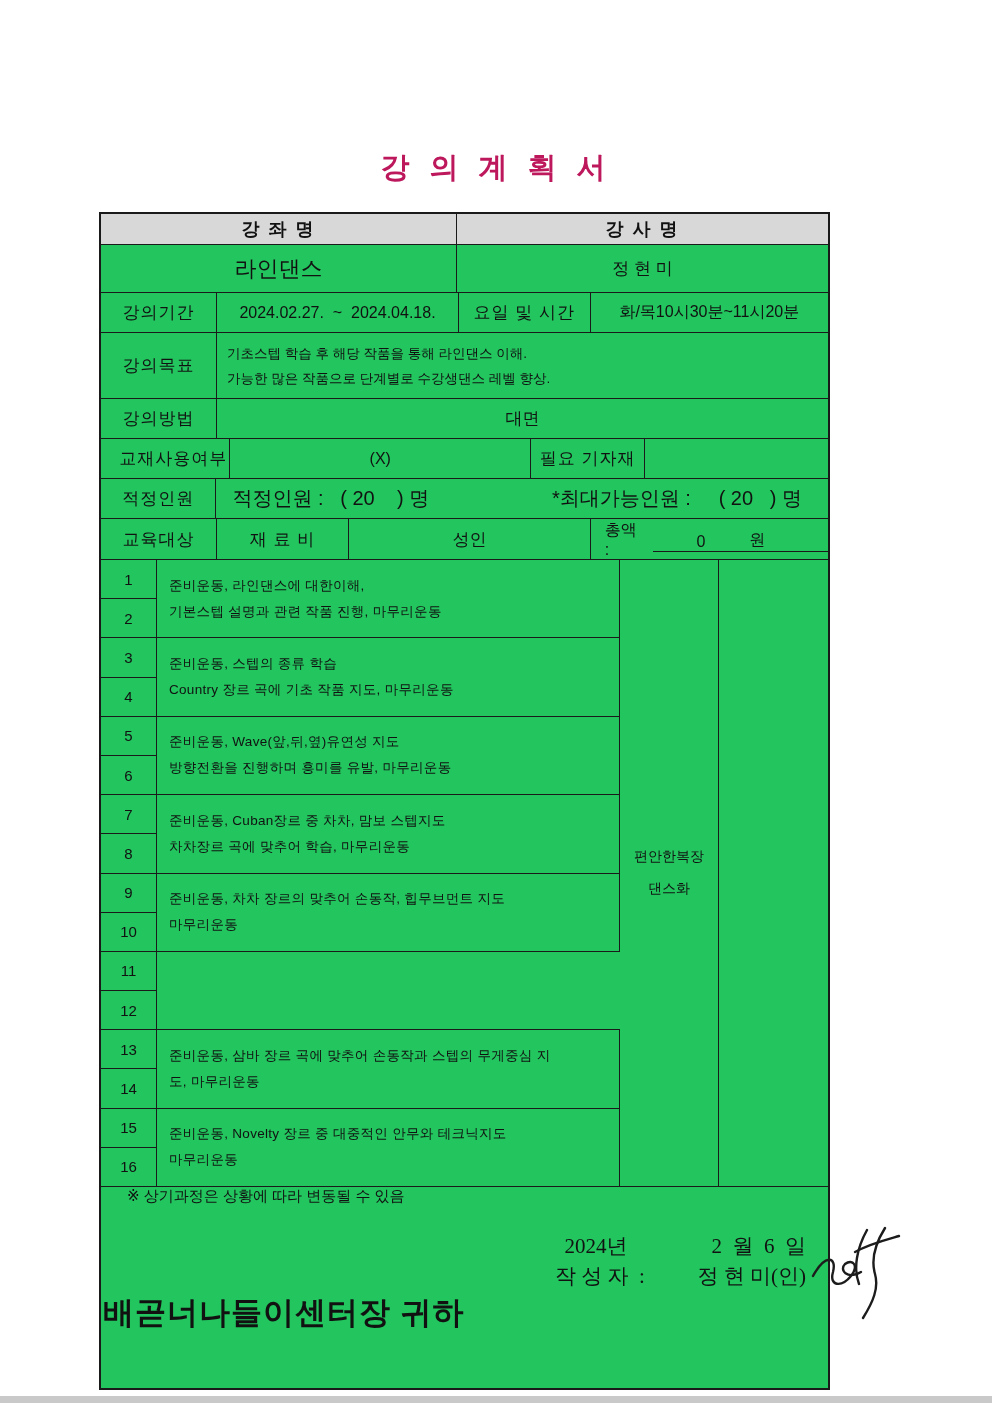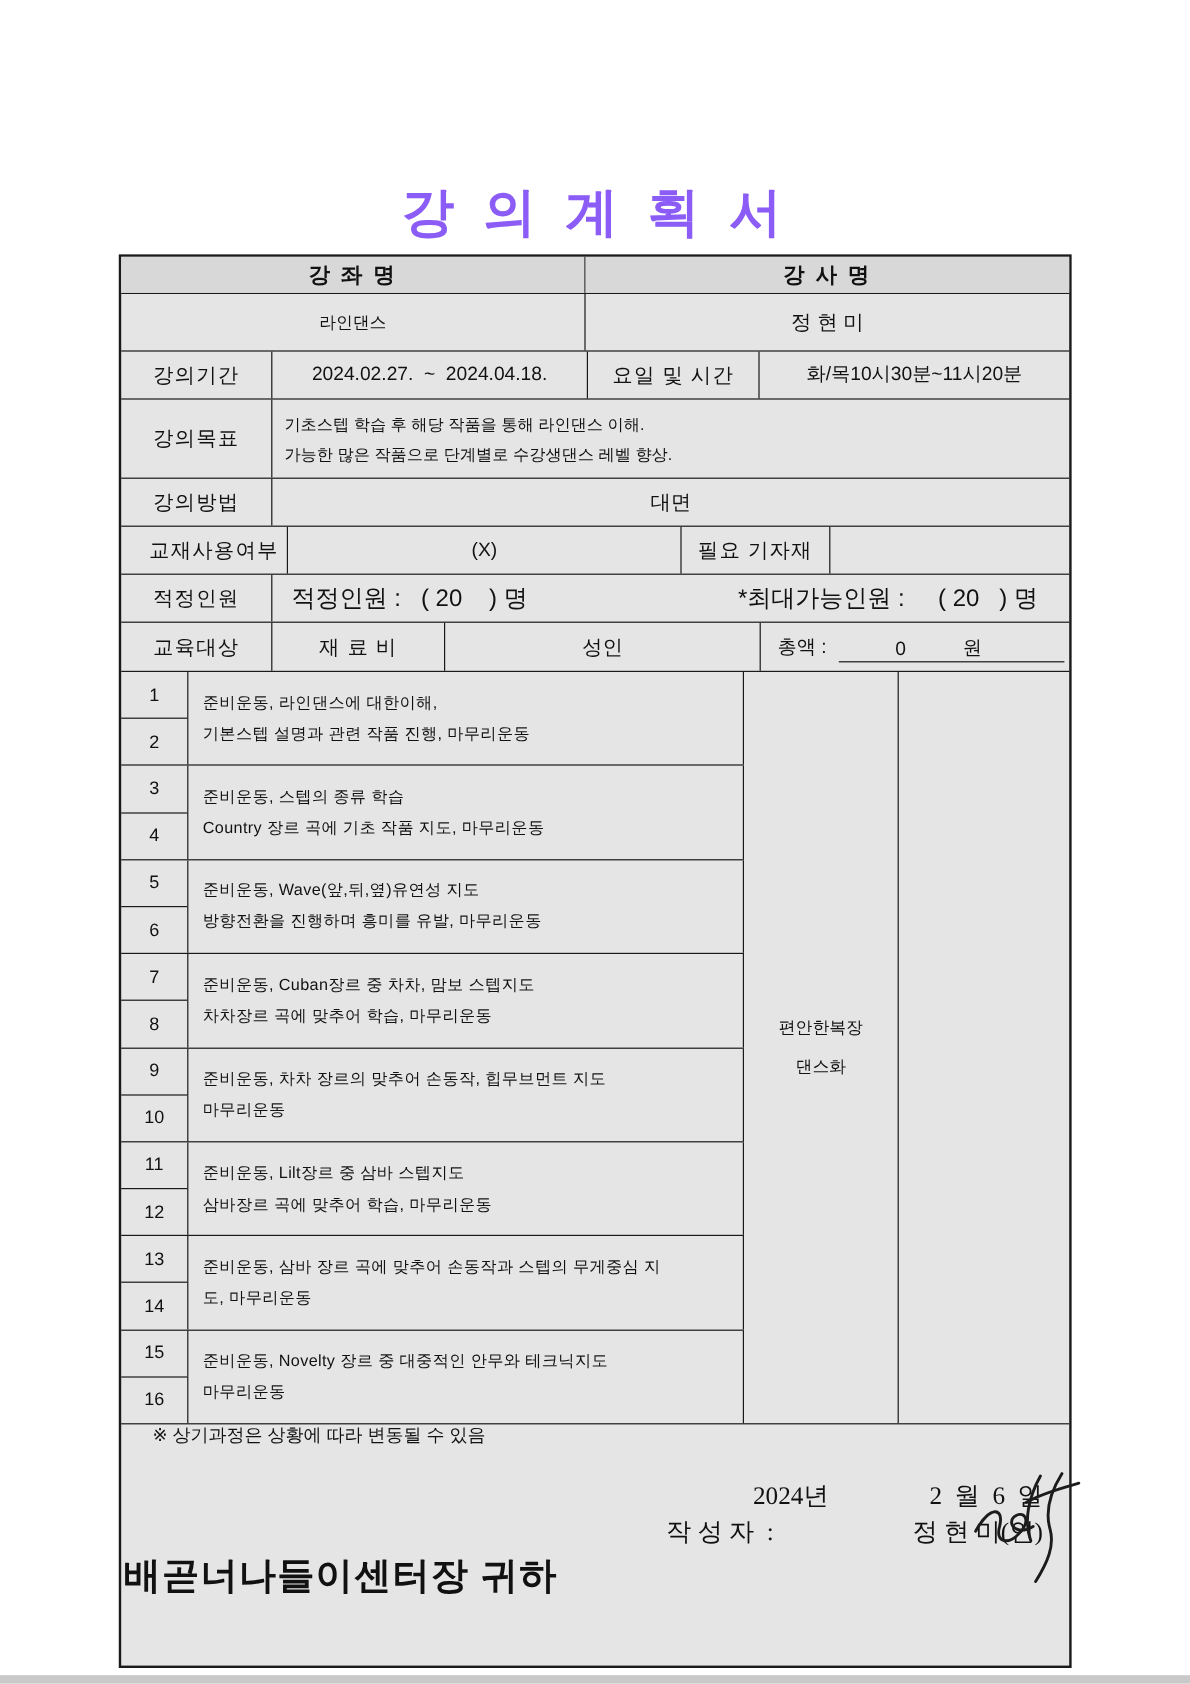--- a/index.html
+++ b/index.html
@@ -8,26 +8,26 @@
     width:992px; height:1403px;
     font-family:"Liberation Sans","DejaVu Sans",sans-serif;
     color:#111; position:relative; overflow:hidden;
   }
   .page-edge-bottom{
     position:absolute; left:0; bottom:0; width:992px; height:7px;
     background:#c9c9c9;
   }
   .doc-title{
     position:absolute; top:148px; left:0; width:992px;
-    text-align:center; font-size:44px; font-weight:bold;
-    letter-spacing:6px; color:#8b5cf6;
+    text-align:center; font-size:29px; font-weight:bold;
+    letter-spacing:6px; color:#be185d;
   }
   .sheet{
-    position:absolute; left:99px; top:212px; width:794px; height:1178px;
-    border:2px solid #1a1a1a; background:#e5e5e5;
+    position:absolute; left:99px; top:212px; width:731px; height:1178px;
+    border:2px solid #1a1a1a; background:#22c55e;
   }
   .row{ display:flex; border-bottom:1px solid #1a1a1a; align-items:stretch; }
   .cell{
     display:flex; align-items:center; justify-content:center;
     border-right:1px solid #1a1a1a; overflow:hidden;
   }
   .cell.last{ border-right:none; }
   .hdr{ background:#d8d8d8; font-weight:bold; font-size:18px; letter-spacing:2px; }
   .lbl{ font-size:17px; letter-spacing:1px; }
   .val{ font-size:16px; }
@@ -93,21 +93,21 @@
 
 <div class="doc-title">강 의 계 획 서</div>
 
 <div class="sheet">
 
   <div class="row r1">
     <div class="cell hdr w-half-a">강 좌 명</div>
     <div class="cell hdr w-half-b last">강 사 명</div>
   </div>
   <div class="row r2">
-    <div class="cell val w-half-a" style="font-size:14px">라인댄스</div>
+    <div class="cell val w-half-a" style="font-size:22px">라인댄스</div>
     <div class="cell val w-half-b last" style="font-size:17px">정 현 미</div>
   </div>
   <div class="row r3">
     <div class="cell lbl w-lbl">강의기간</div>
     <div class="cell val pre w-r3b">2024.02.27.  ~  2024.04.18.</div>
     <div class="cell lbl w-r3c">요일 및 시간</div>
     <div class="cell val w-r3d last">화/목10시30분~11시20분</div>
   </div>
   <div class="row r4">
     <div class="cell lbl w-lbl">강의목표</div>
@@ -203,24 +203,20 @@
           <span class="line">준비운동, 차차 장르의 맞추어 손동작, 힙무브먼트 지도</span>
           <span class="line">마무리운동</span>
         </div>
       </div>
 
       <div class="block">
         <div class="numcol">
           <div class="numcell first">11</div>
           <div class="numcell">12</div>
         </div>
-        <div class="contentcell">
-          <span class="line">준비운동, Lilt장르 중 삼바 스텝지도</span>
-          <span class="line">삼바장르 곡에 맞추어 학습, 마무리운동</span>
-        </div>
       </div>
 
       <div class="block">
         <div class="numcol">
           <div class="numcell first">13</div>
           <div class="numcell">14</div>
         </div>
         <div class="contentcell">
           <span class="line">준비운동, 삼바 장르 곡에 맞추어 손동작과 스텝의 무게중심 지</span>
           <span class="line">도, 마무리운동</span>

